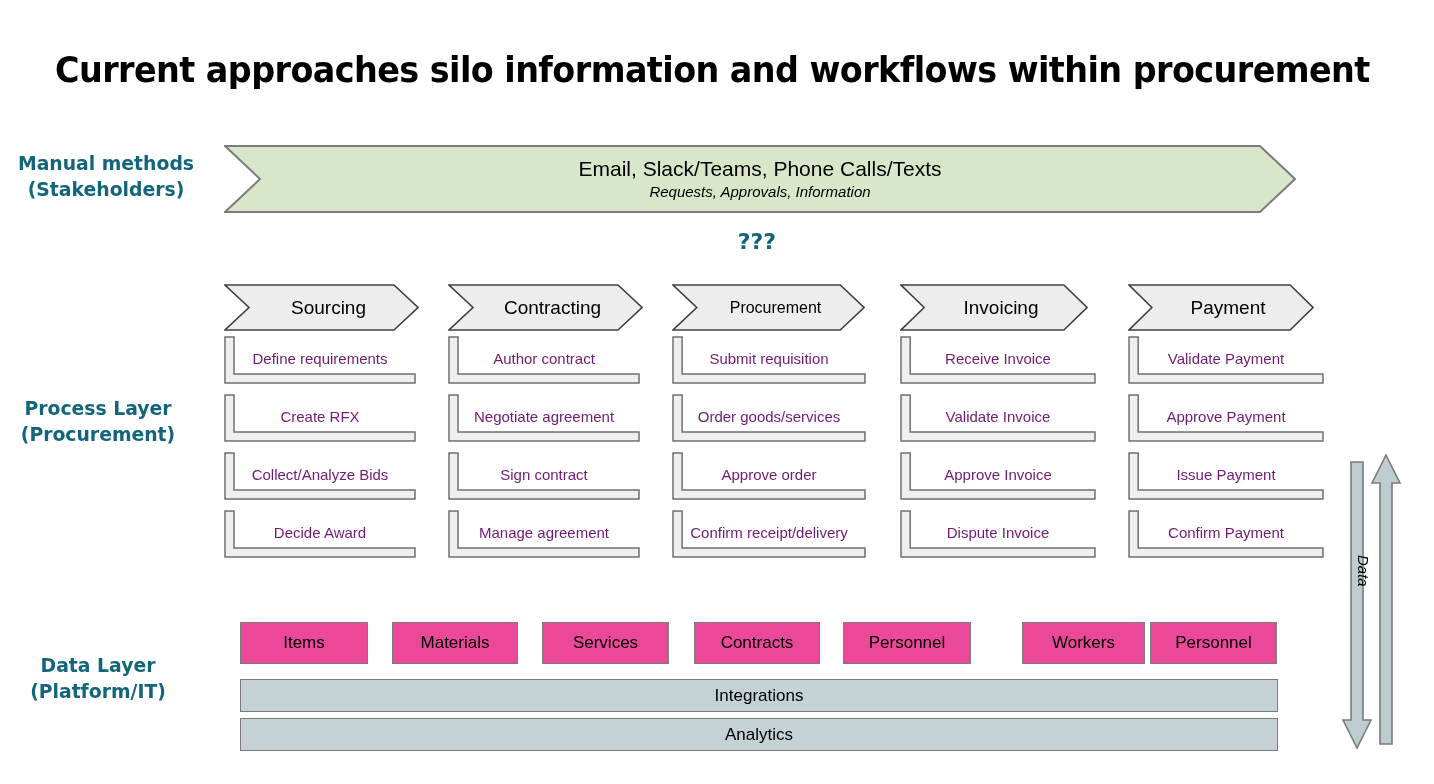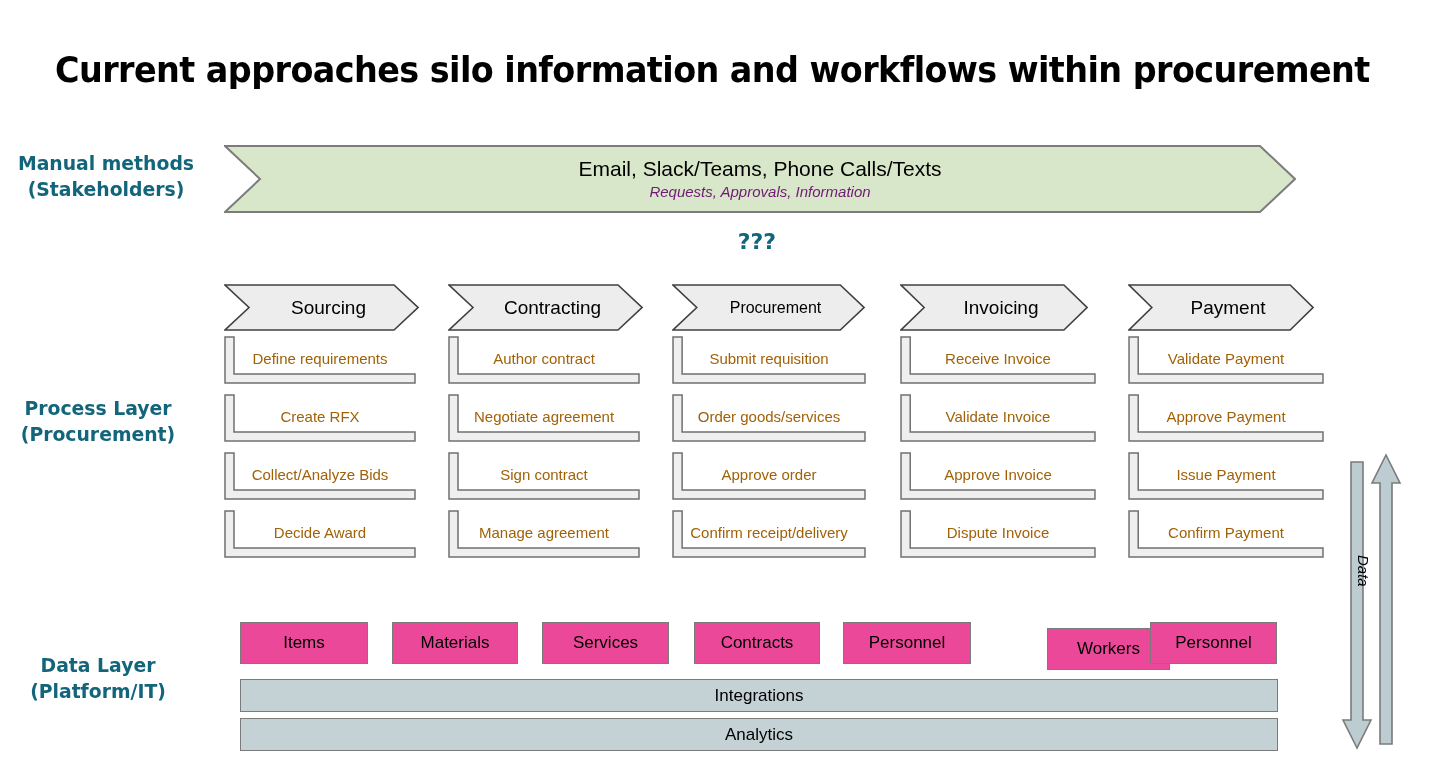--- a/index.html
+++ b/index.html
@@ -71,21 +71,21 @@
   }
   #manual-banner .bt-main {
     font-size: 21px;
     line-height: 1.15;
     color: #000;
   }
   #manual-banner .bt-sub {
     font-size: 15px;
     font-style: italic;
     line-height: 1.3;
-    color: #701a75;
+    color: #000000;
     margin-top: 1px;
   }
 
   
   #qmarks {
     position: absolute;
     left: 700px;
     top: 229px;
     width: 114px;
     text-align: center;
@@ -118,21 +118,21 @@
     position: relative;
     height: 53px;
     margin-top: 5px;
   }
   .proc-item svg { display: block; width: 100%; height: 100%; }
   .proc-item .pi-label {
     position: absolute;
     left: 0; top: 0; width: 100%; height: 45px;
     display: flex; align-items: center; justify-content: center;
     font-size: 15px;
-    color: #a16207;
+    color: #701a75;
     pointer-events: none;
     padding-left: 0;
     box-sizing: border-box;
     white-space: nowrap;
   }
 
   
   .data-entity {
     position: absolute;
     top: 622px;
@@ -373,21 +373,21 @@
 
 <div class="row-label" id="label-data">Data Layer
 (Platform/IT)</div>
 
 <div id="data-entities">
     <div class="data-entity" style="left: 240px; width: 128px;">Items</div>
     <div class="data-entity" style="left: 392px; width: 126px;">Materials</div>
     <div class="data-entity" style="left: 542px; width: 127px;">Services</div>
     <div class="data-entity" style="left: 694px; width: 126px;">Contracts</div>
     <div class="data-entity" style="left: 843px; width: 128px;">Personnel</div>
-    <div class="data-entity" style="left: 1047px; width: 123px; margin-top: 6px;">Workers</div>
+    <div class="data-entity" style="left: 1022px; width: 123px;">Workers</div>
     <div class="data-entity" style="left: 1150px; width: 127px;">Personnel</div>
   </div>
 
 <div class="data-bar" id="bar-integrations">Integrations</div>
 <div class="data-bar" id="bar-analytics">Analytics</div>
 
 <div id="data-arrows">
   <svg viewBox="0 0 62 315" preserveAspectRatio="none">
 
     <polygon points="11,14 23,14 23,272 31,272 17,300 3,272 11,272" fill="#BCCCD0" stroke="#7B7B7B" stroke-width="1.6"></polygon>

